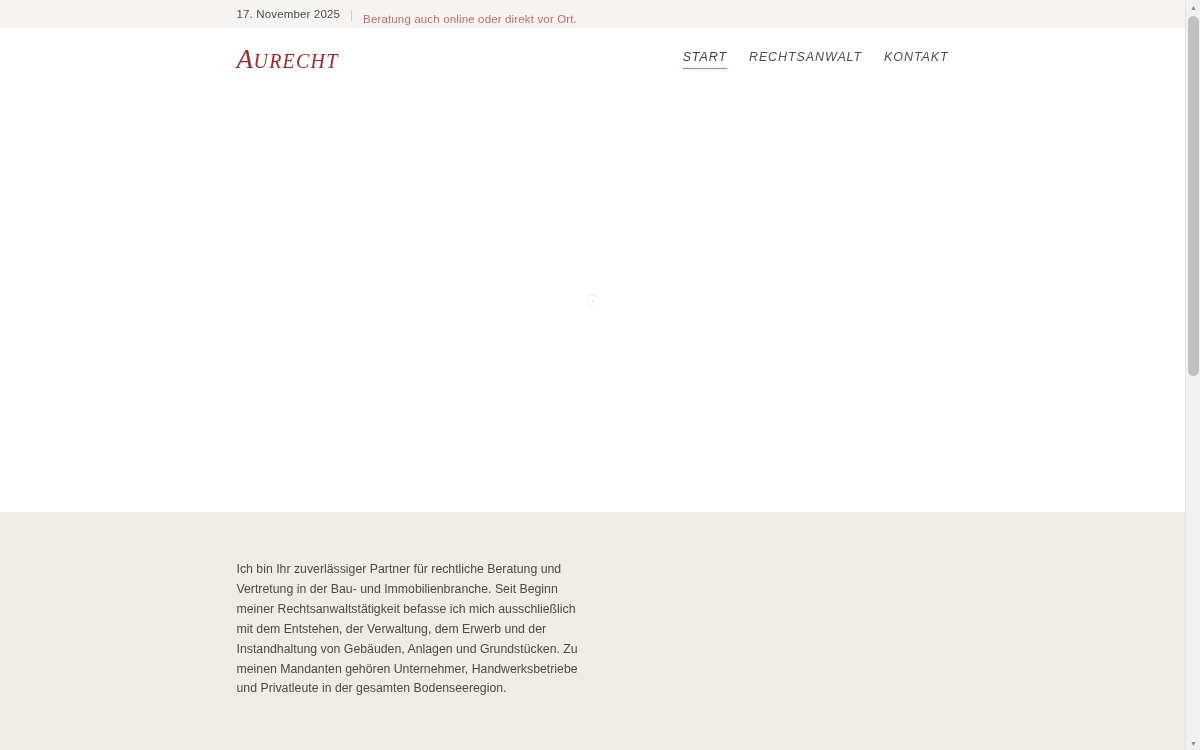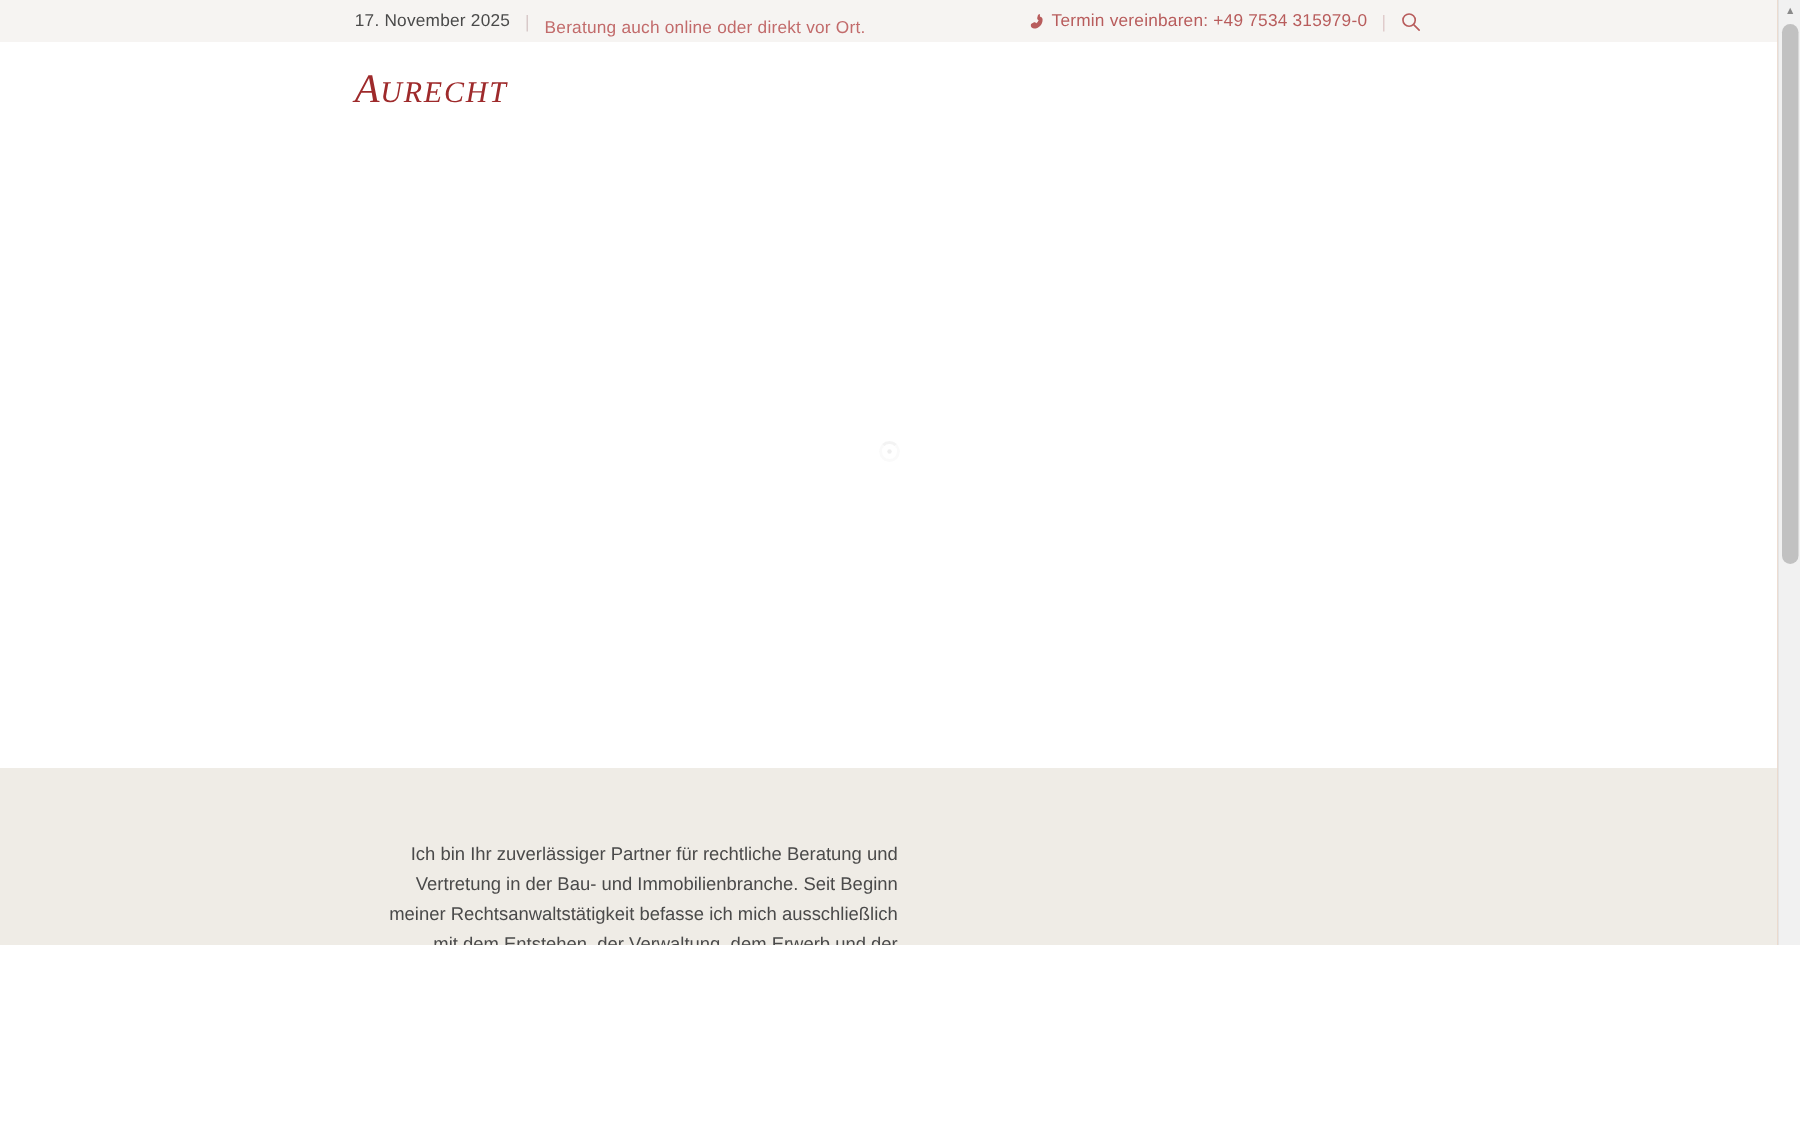--- a/index.html
+++ b/index.html
@@ -9,24 +9,23 @@
     width: 1200px;
     height: 750px;
     overflow: hidden;
     background: #ffffff;
     font-family: "Liberation Sans", sans-serif;
   }
 
   .page {
     position: relative;
     width: 1200px;
-    height: 630px;
+    height: 750px;
     overflow: hidden;
-    background: #f97316;
-    text-align: right;
+    background: #737373;
   }
 
   
   .wrap {
     width: 712px;
     margin: 0 auto;
     padding: 0;
   }
 
   
@@ -191,21 +190,21 @@
     font-weight: 400;
     color: #2e2e2e;
     margin: 0 0 20px 0;
     letter-spacing: -0.2px;
     line-height: 1.2;
   }
   .body-copy {
     font-size: 12.3px;
     line-height: 1.62;
     color: #4a4a4a;
-    margin: 0 0 18px 12px;
+    margin: 0 0 18px 0;
     max-width: 350px;
   }
 
   
   .scrollbar {
     position: absolute;
     top: 0;
     right: 0;
     width: 15px;
     height: 750px;
@@ -241,45 +240,33 @@
 
 <div class="page">
 
   <div class="topbar">
     <div class="topbar-inner">
       <div class="topbar-left">
         <span class="topbar-date">17. November 2025</span>
         <span class="tb-sep"></span>
         <span class="topbar-tagline">Beratung auch online oder direkt vor Ort.</span>
       </div>
-      <div class="topbar-right">
-        <a class="phone-link" href="#">
-          <span class="icon-phone">
-            <svg width="9" height="11" viewBox="0 0 9 11" aria-hidden="true">
-              <path d="M6.6 0.3c-0.7 0-1.3 0.5-1.5 1.2L4.7 3.1c-0.1 0.5 0.1 1 0.5 1.3l0.5 0.4c-0.3 0.9-0.9 1.6-1.7 2.1L3.5 6.4C3.1 6.1 2.6 6.1 2.2 6.3L0.9 7C0.3 7.4 0 8.1 0.2 8.8c0.3 1 1.2 1.7 2.3 1.7 3.3 0 6-2.8 6-6.2C8.5 3.2 7.7 2.3 6.6 2.1z" fill="#b85c5c" transform="scale(0.95)"></path>
-            </svg>
-          </span>
-          <span>Termin vereinbaren: +49 7534 315979-0</span>
-        </a>
-        <span class="tb-sep2"></span>
-        <span class="search-btn">
-          <svg width="13" height="13" viewBox="0 0 13 13" aria-hidden="true">
-            <circle cx="5.4" cy="5.4" r="4.1" fill="none" stroke="#b85c5c" stroke-width="1.1"></circle>
-            <line x1="8.6" y1="8.6" x2="12.1" y2="12.1" stroke="#b85c5c" stroke-width="1.1" stroke-linecap="round"></line>
-          </svg>
-        </span>
-      </div>
     </div>
   </div>
 
   <div class="header">
     <div class="header-inner">
       <a class="logo" href="#">
         <span class="cap">A</span><span class="rest">URECHT</span>
       </a>
+      <nav class="nav">
+        <a href="#" class="active">START</a>
+        <a href="#">RECHTSANWALT</a>
+        <a href="#">KONTAKT</a>
+      </nav>
     </div>
   </div>
 
   <div class="hero">
     <div class="spinner">
       <span class="spinner-dot"></span>
     </div>
   </div>
 
   <div class="section-intro">

